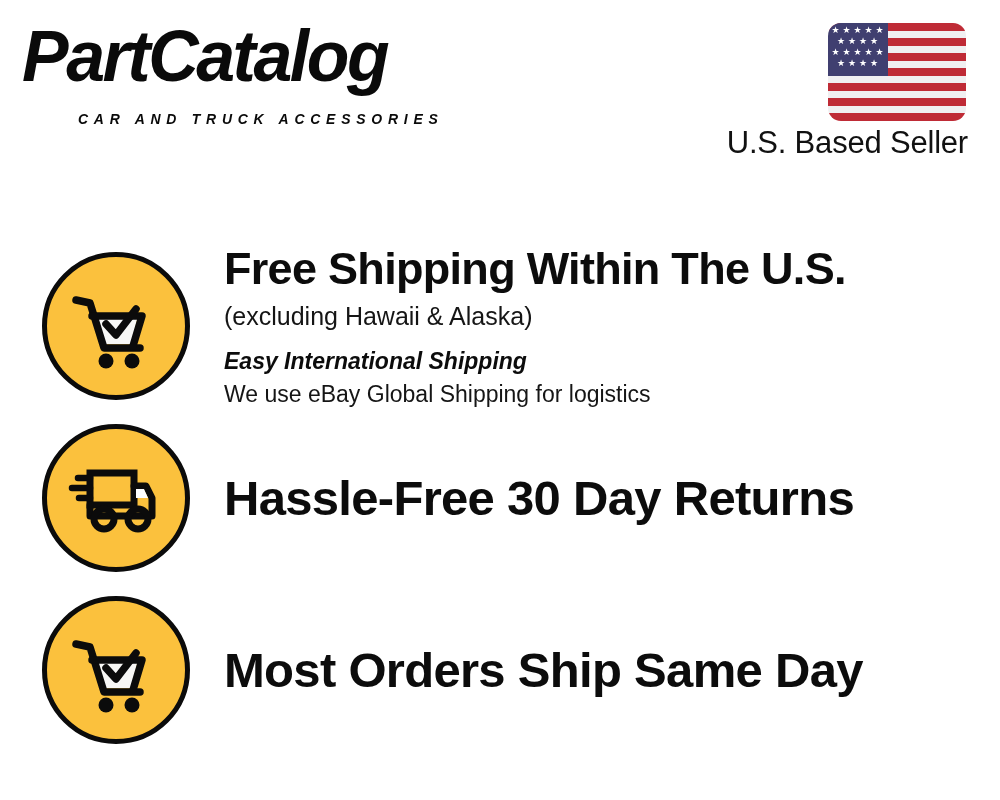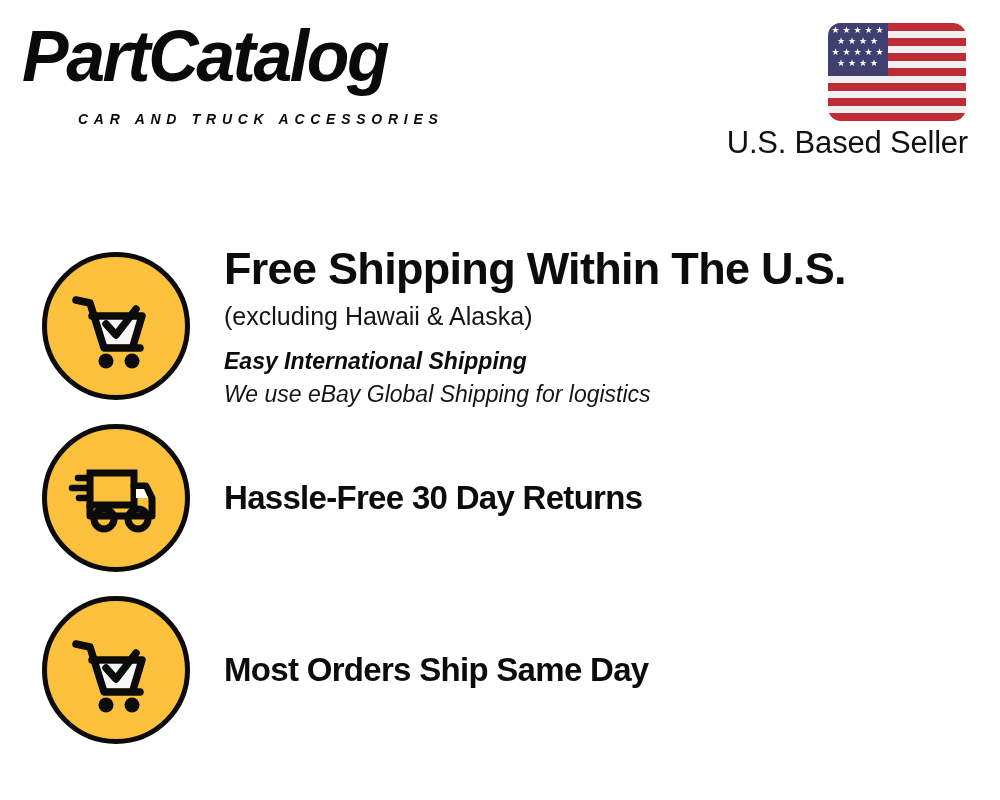--- a/index.html
+++ b/index.html
@@ -203,23 +203,22 @@
     font-style: italic;
   }
   .feature-sub-note {
     font-family: "Liberation Sans", sans-serif;
     font-size: 23px;
     line-height: 31px;
     font-weight: 400;
     color: #151515;
     margin-top: 3px;
     white-space: nowrap;
-    font-style: italic;
-  }
-  .row-title-only .feature-title { font-size: 33px; }
+  }
+  .row-title-only .feature-title { font-size: 49px; }
 </style>
 </head>
 <body>
 
 <div id="header">
 
   <div id="brand-logo">
     <div id="brand-wordmark">PartCatalog</div>
     <div id="brand-tagline">CAR AND TRUCK ACCESSORIES</div>
   </div>

